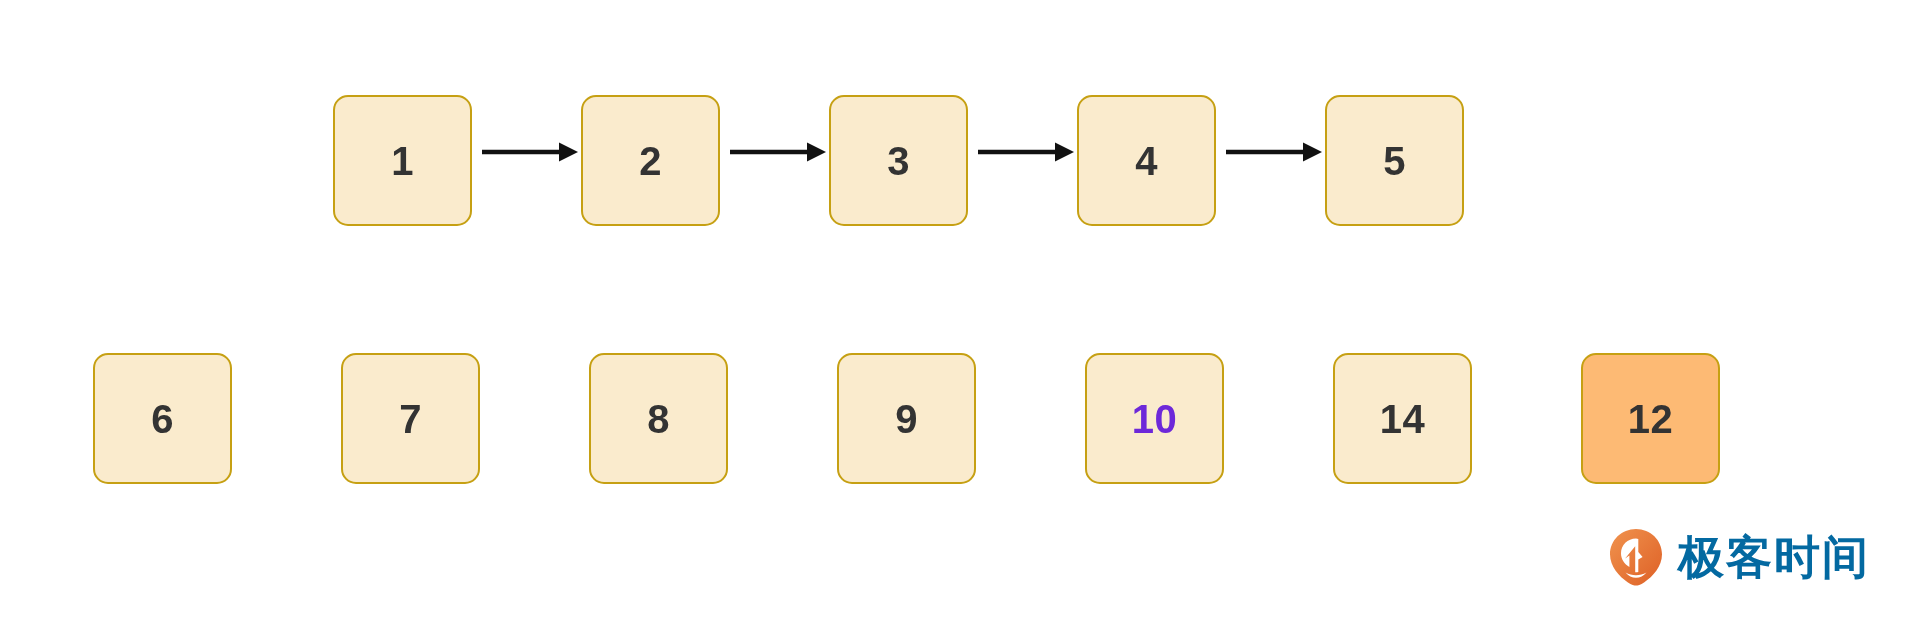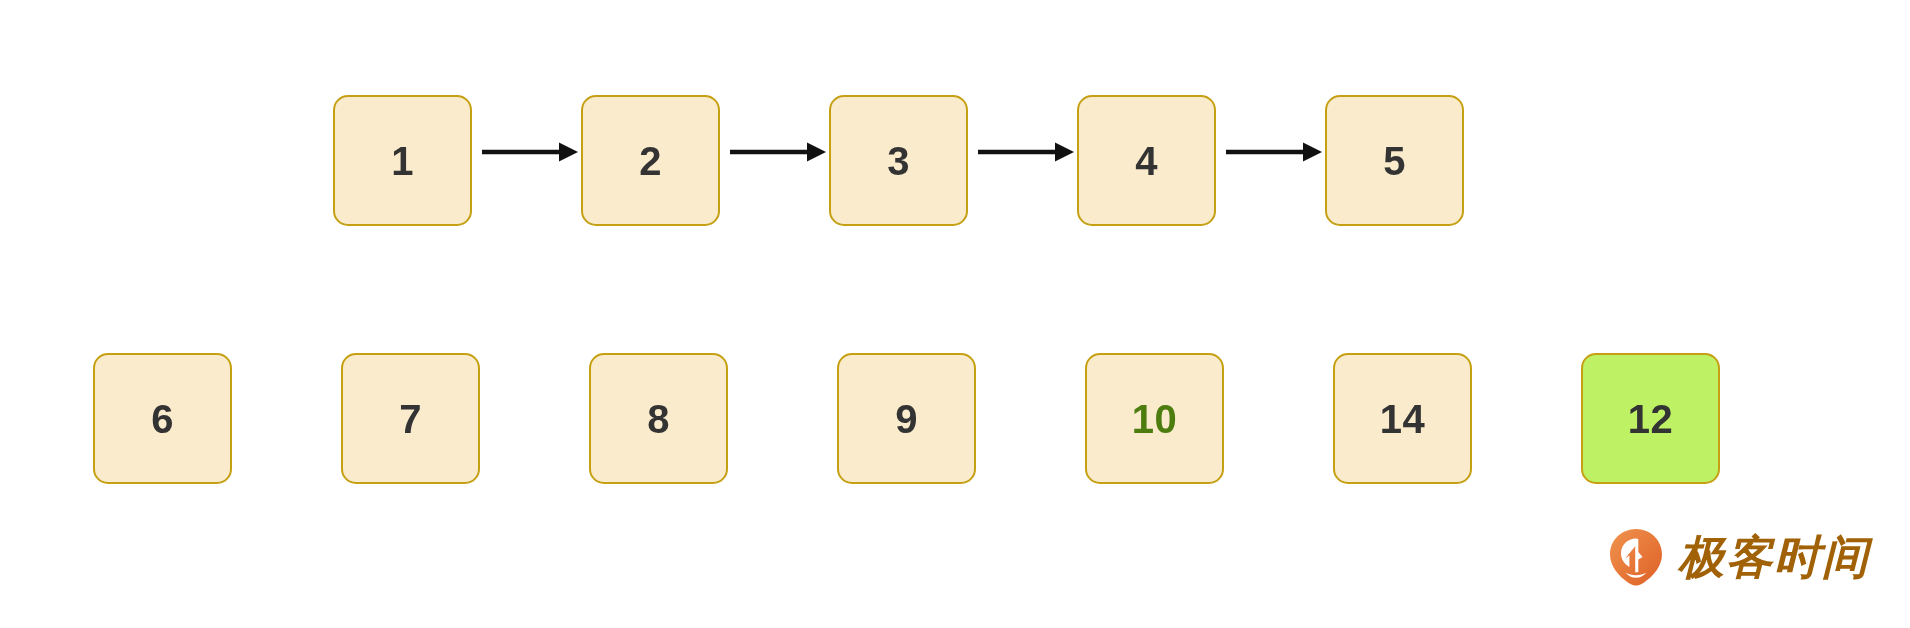--- a/index.html
+++ b/index.html
@@ -100,27 +100,27 @@
       </div>
       <div class="node" style="left: 341px; top: 353px; background: rgb(250, 235, 205); border-color: rgb(198, 160, 19); color: rgb(51, 51, 51);">
         <span>7</span>
       </div>
       <div class="node" style="left: 589px; top: 353px; background: rgb(250, 235, 205); border-color: rgb(198, 160, 19); color: rgb(51, 51, 51);">
         <span>8</span>
       </div>
       <div class="node" style="left: 837px; top: 353px; background: rgb(250, 235, 205); border-color: rgb(198, 160, 19); color: rgb(51, 51, 51);">
         <span>9</span>
       </div>
-      <div class="node" style="left: 1085px; top: 353px; background: rgb(250, 235, 205); border-color: rgb(198, 160, 19); color: #4d7c0f;">
+      <div class="node" style="left: 1085px; top: 353px; background: rgb(250, 235, 205); border-color: rgb(198, 160, 19); color: #6d28d9;">
         <span>10</span>
       </div>
       <div class="node" style="left: 1333px; top: 353px; background: rgb(250, 235, 205); border-color: rgb(198, 160, 19); color: rgb(51, 51, 51);">
         <span>14</span>
       </div>
-      <div class="node" style="left: 1581px; top: 353px; background: #bef264; border-color: rgb(198, 160, 19); color: rgb(51, 51, 51);">
+      <div class="node" style="left: 1581px; top: 353px; background: #fdba74; border-color: rgb(198, 160, 19); color: rgb(51, 51, 51);">
         <span>12</span>
       </div>
     </div>
   <div id="arrows-layer">
       <span class="arrow" style="left: 482px; top: 139px; width: 96px; height: 26px;">
         <svg width="96" height="26" viewBox="0 0 96 26">
           <line x1="0" y1="13" x2="79" y2="13" stroke="#111111" stroke-width="4.5"></line>
           <path d="M77 3.5 L96 13 L77 22.5 Z" fill="#111111"></path>
         </svg>
       </span>
@@ -158,16 +158,16 @@
                  C44.8 48.6 54 38.5 54 26.3 C54 12.2 42.4 1 28 1 Z" fill="url(#gt-grad)"></path>
         <path d="M28 10.5 C19.6 10.5 13 17 13 25.3 C13 31.3 16.4 36.4 21.4 38.9
                  L21.4 27.6 L17.1 30.4 L27.2 18.2 L27.2 44.2
                  C27.5 44.2 27.7 44.2 28 44.2 C28.8 44.2 29.6 44.1 30.3 44.0
                  L30.3 31.6 L34.6 29.0 L30.3 24.1 L30.3 11.0
                  C29.6 10.7 28.8 10.5 28 10.5 Z" fill="#ffffff"></path>
         <path d="M17.5 44.5 C20.4 47.9 24.0 49.8 28 49.8 C32.0 49.8 35.6 47.9 38.5 44.5
                  C35.2 46.3 31.7 47.2 28 47.2 C24.3 47.2 20.8 46.3 17.5 44.5 Z" fill="#ffffff"></path>
       </svg>
     </span>
-    <span class="logo-text" style="color: #a16207; font-style: italic;">极客时间</span>
+    <span class="logo-text" style="color: #0369a1;">极客时间</span>
   </div>
 
 </div>
 
 </body></html>

